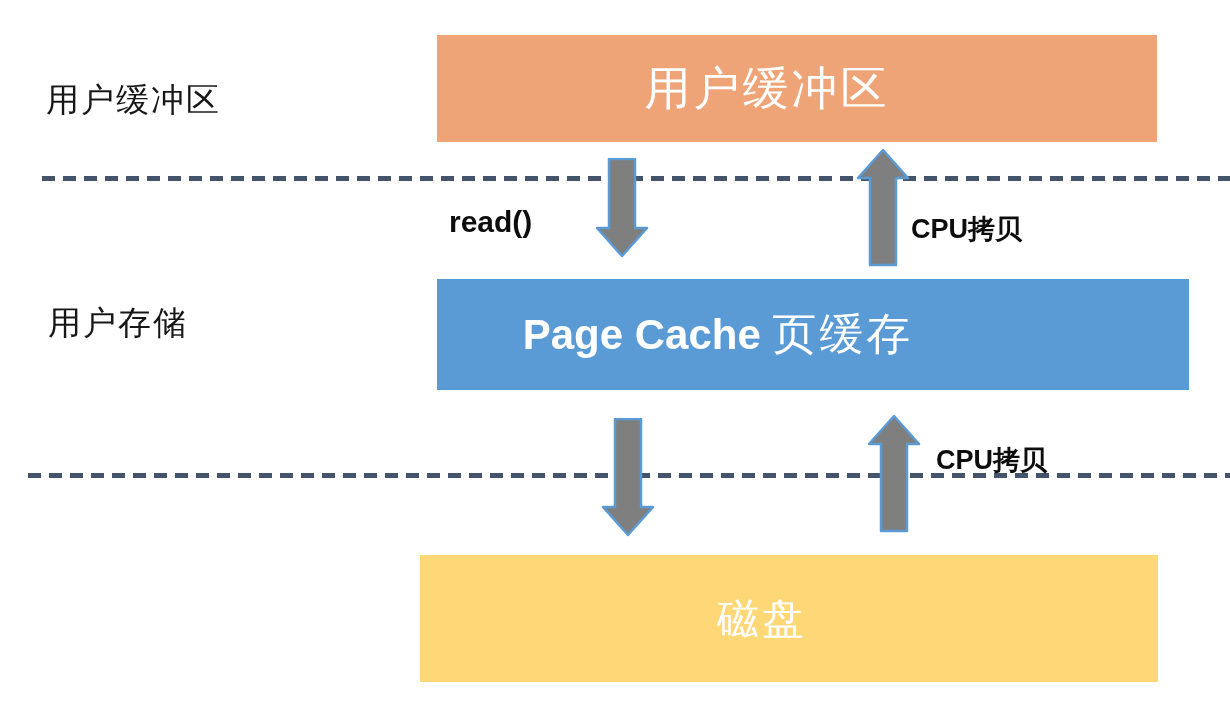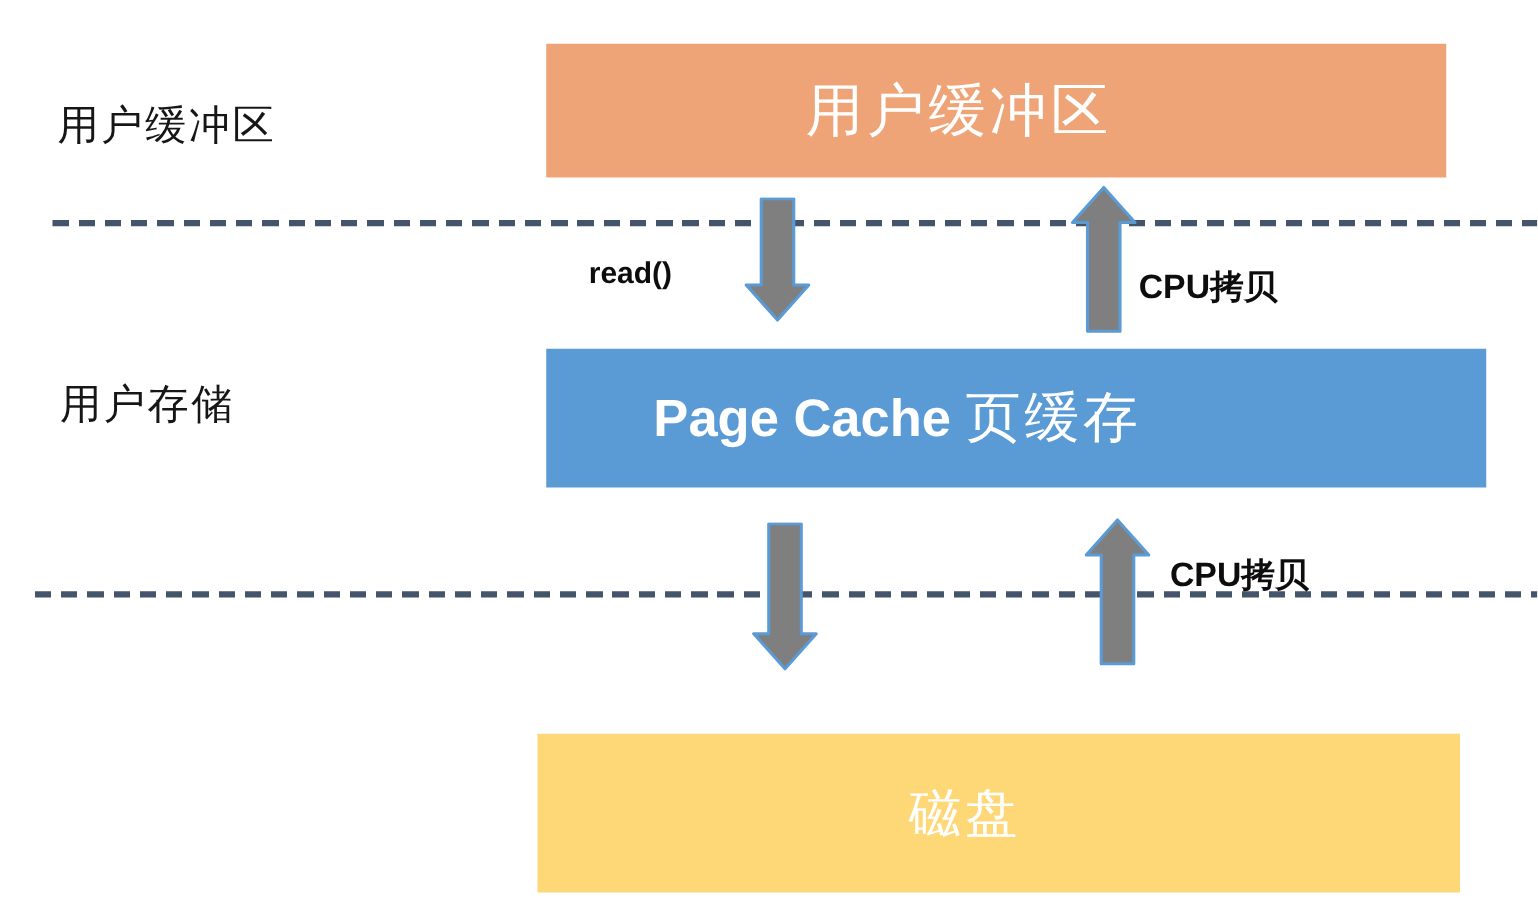--- a/index.html
+++ b/index.html
@@ -21,21 +21,21 @@
   }
   .box {
     position: absolute;
     display: flex;
     align-items: center;
     justify-content: center;
     white-space: nowrap;
   }
   .box-user   { left: 437px; top: 35px;  width: 720px; height: 107px; background: #EFA477; }
   .box-kernel { left: 437px; top: 279px; width: 752px; height: 111px; background: #5B9BD5; }
-  .box-disk   { left: 430px; top: 555px; width: 738px; height: 127px; background: #FED877; margin-top: 32px; }
+  .box-disk   { left: 420px; top: 555px; width: 738px; height: 127px; background: #FED877; }
   .box-title {
     color: #ffffff;
     font-family: "Liberation Serif", "DejaVu Serif", serif;
     font-size: 46px;
     position: relative;
     letter-spacing: 3px;
   }
   .box-user .box-title  { left: -30px; }
   .box-disk .box-title  { left: -27px; font-size: 42px; }
   .box-kernel .box-title { left: -95px; letter-spacing: 0; }
@@ -59,21 +59,21 @@
   }
   .line-1 { left: 42px; top: 176px; width: 1188px; }
   .line-2 { left: 28px; top: 473px; width: 1202px; }
   .arrow { position: absolute; }
   .annot {
     position: absolute;
     color: #0d0d0d;
     font-weight: 700;
     white-space: nowrap;
   }
-  .annot-read { left: 471px; top: 205px; font-size: 24px; }
+  .annot-read { left: 449px; top: 205px; font-size: 30px; }
   .annot-cpu1 { left: 911px; top: 211px; font-size: 27px; }
   .annot-cpu2 { left: 936px; top: 442px; font-size: 27px; }
 </style>
 </head>
 <body>
 
 <div class="canvas">
 
   <div class="layer-label" style="left:46px; top:78px;">用户缓冲区</div>
   <div class="layer-label" style="left:48px; top:301px;">用户存储</div>

